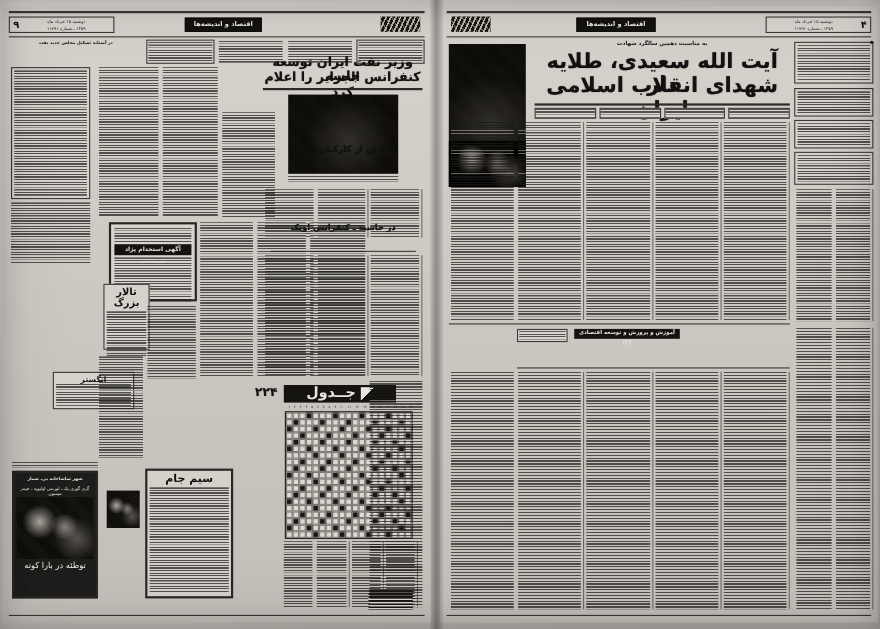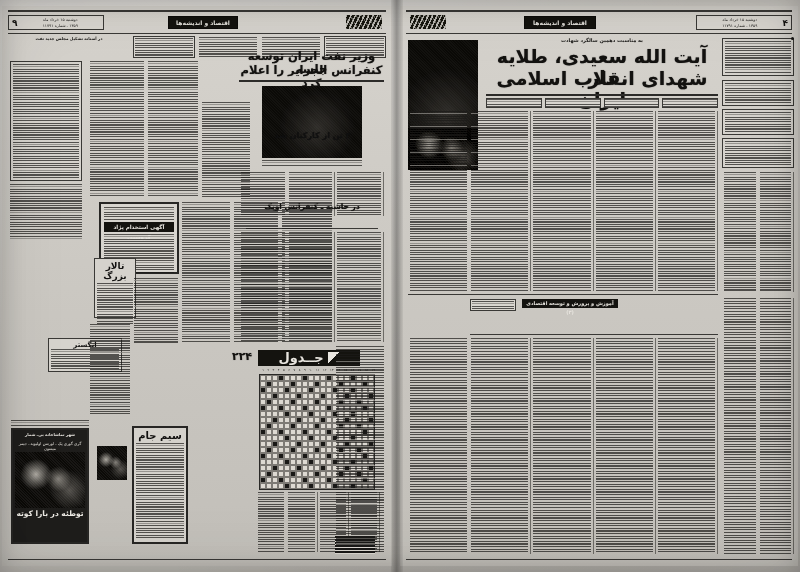--- a/index.html
+++ b/index.html
@@ -748,33 +748,33 @@
     <div class="box" style="position:absolute;left:10px;top:332px;width:74px;height:34px;background:#d6d3cd;padding:2px;box-sizing:border-box;margin-left:36px;">
       <div class="ad-title" style="font-size:7px;">انگستر</div>
       <div class="txt dense" style="height:20px;"></div>
     </div>
 
 
     <div class="boxd" style="position:absolute;left:9px;top:422px;width:78px;height:116px;background:#1e1d1b;padding:2px;box-sizing:border-box;">
       <div style="height:9px;text-align:center;font-size:4px;color:#e6e3dd;font-weight:bold;">شهر تماشاخانه بی‌ـ شمار</div>
       <div style="height:10px;text-align:center;font-size:4px;color:#e6e3dd;">گری گوری پک ـ لورنس اولیویه ـ جیمز میسون</div>
       <div class="photo grain" style="height:56px;margin:1px 0;"></div>
-      <div style="text-align:center;font-size:7.5px;font-weight:bold;color:#efece6;letter-spacing:-.3px;">توطئه در بارا کوته</div>
+      <div style="text-align:center;font-size:7.5px;font-weight:normal;color:#efece6;letter-spacing:-.3px;">توطئه در بارا کوته</div>
       <div style="height:10px;"></div>
     </div>
     <div style="position:absolute;left:9px;top:414px;width:78px;height:6px;">
         <div class="txt dense" style="height:100%;"></div>
       </div>
 
     <div class="box" style="position:absolute;left:92px;top:252px;width:42px;height:60px;background:#d5d2cc;padding:2px;box-sizing:border-box;">
       <div class="ad-title" style="font-size:9px;">تالار بزرگ</div>
       <div class="txt dense" style="height:42px;margin-top:2px;"></div>
     </div>
 
-    <div class="boxd" style="position:absolute;left:130px;top:420px;width:56px;height:118px;background:#d4d1cb;padding:2px;box-sizing:border-box;">
+    <div class="boxd" style="position:absolute;left:130px;top:420px;width:80px;height:118px;background:#d4d1cb;padding:2px;box-sizing:border-box;">
       <div class="ad-title" style="font-size:10px;">سیم جام</div>
       <div class="txt dense" style="height:96px;margin-top:2px;"></div>
     </div>
 
     <div style="position:absolute;left:88px;top:55px;width:54px;height:136px;">
         <div class="txt dense" style="height:100%;"></div>
       </div>
     <div style="position:absolute;left:146px;top:55px;width:50px;height:136px;">
         <div class="txt dense" style="height:100%;"></div>
       </div>

